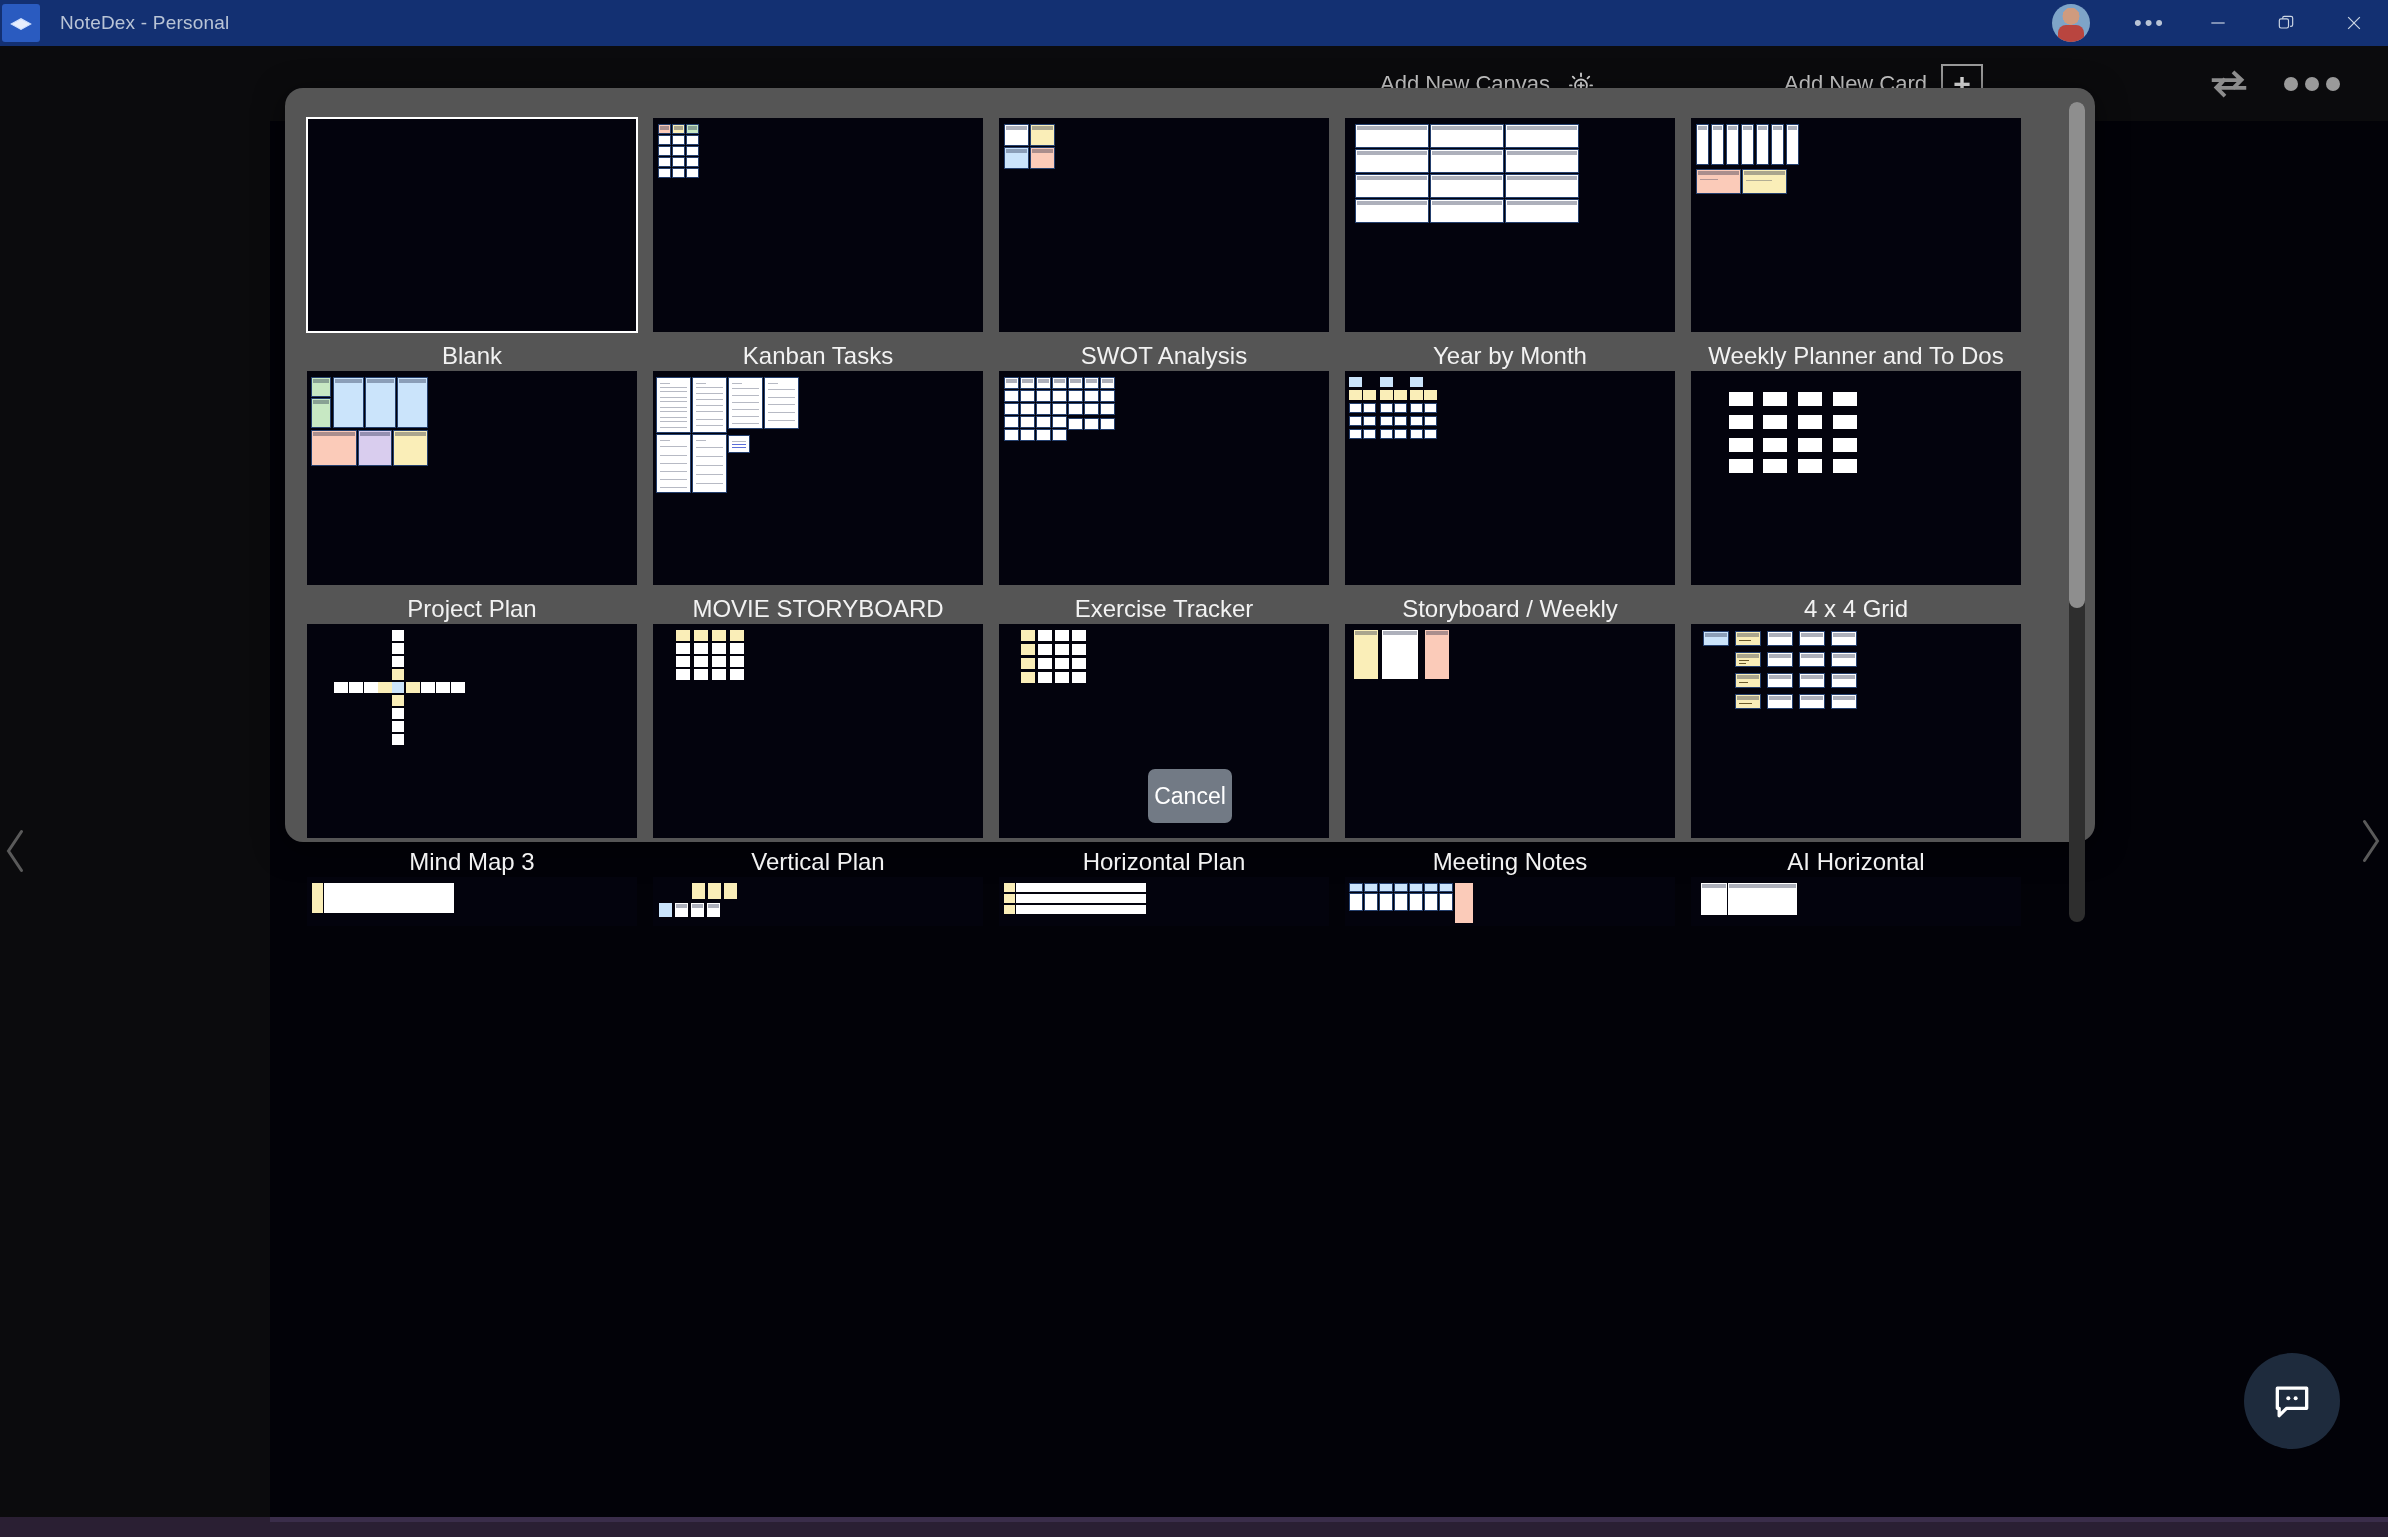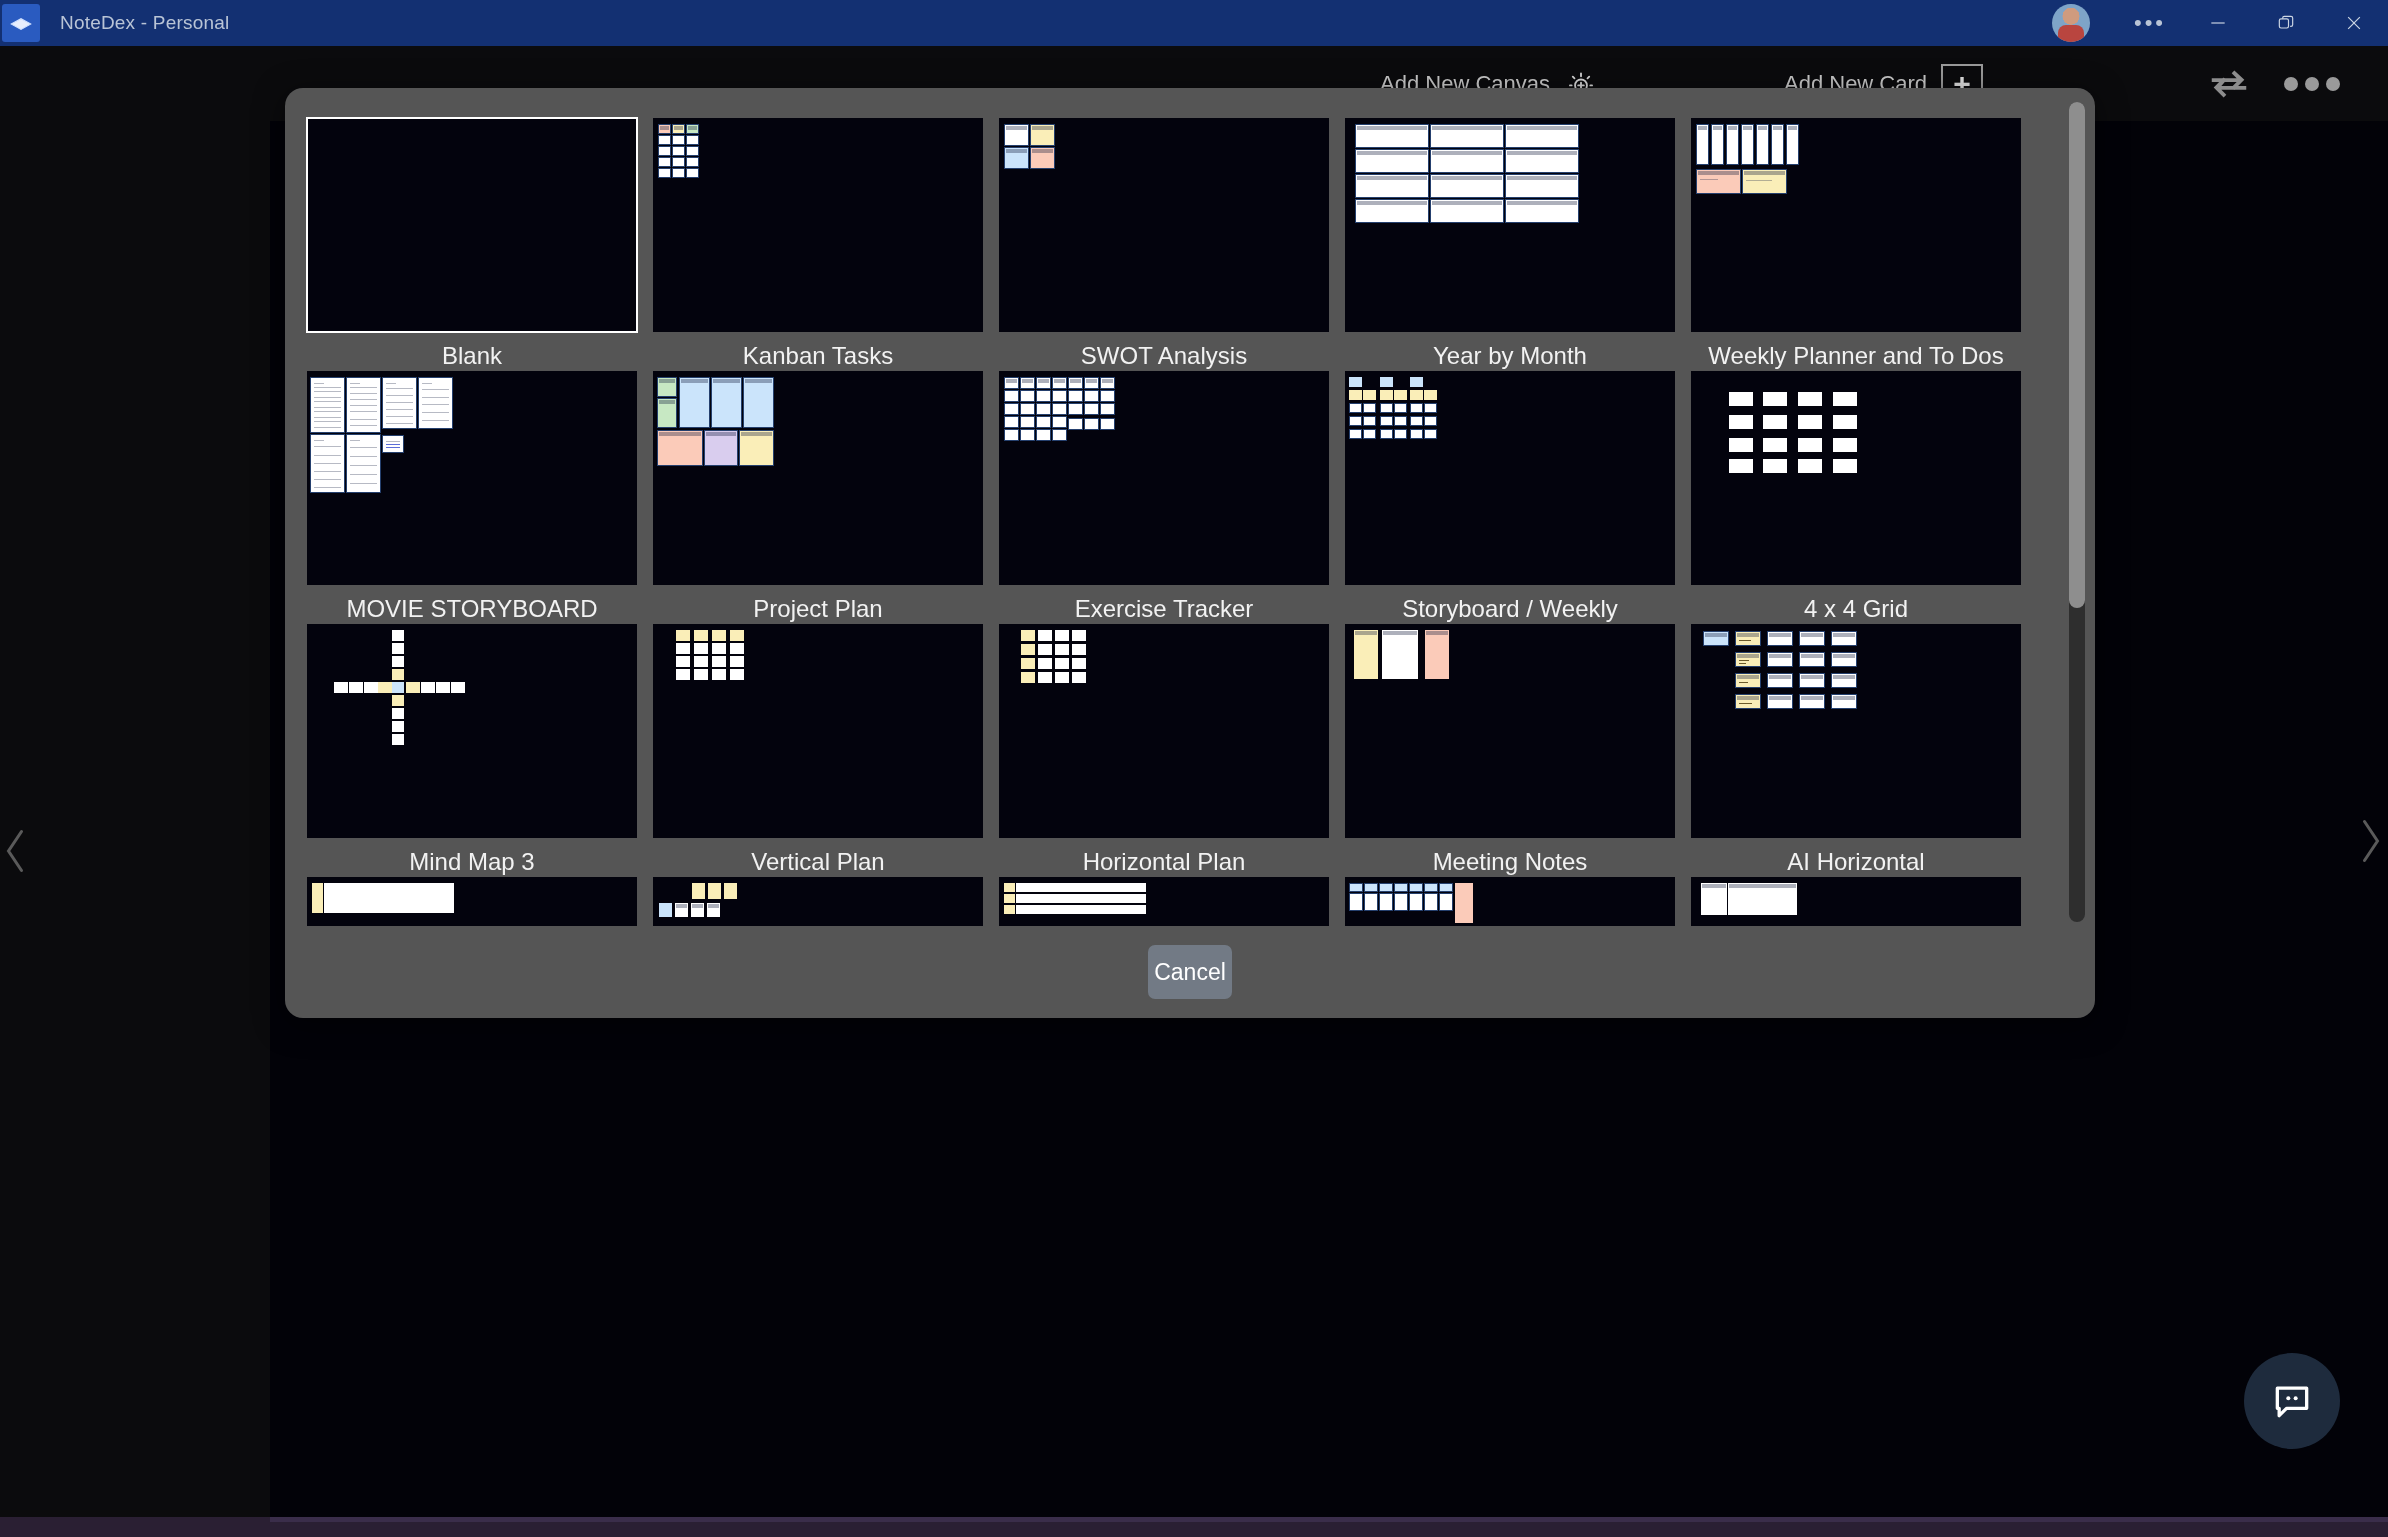--- a/index.html
+++ b/index.html
@@ -95,21 +95,21 @@
 
   
   .chat-fab {
     position:absolute; right:48px; bottom:88px; width:96px; height:96px;
     border-radius:50%; background:#1e2b3d; display:flex; align-items:center; justify-content:center;
   }
   .chat-fab svg { width:44px; height:44px; color:#fff; }
 
   
   .modal {
-    position:absolute; left:285px; top:88px; width:1810px; height:930px;
+    position:absolute; left:285px; top:88px; width:1810px; height:754px;
     background:#555555; border-radius:18px; box-shadow:0 6px 30px rgba(0,0,0,.5);text-decoration:underline;
   }
   .modal-scroll {
     position:absolute; left:0; top:12px; width:1810px; height:826px;
     overflow:hidden;
   }
   .grid {
     display:grid; grid-template-columns:repeat(5, 346px);
     column-gap:0; row-gap:0; padding:18px 0 0 22px;
   }
@@ -371,20 +371,50 @@
             <div class="mc p" style="left:5px;top:51px;width:45px;height:25px">
                 <div class="hdr"></div>
                 <div class="ln" style="top:9px;width:18px"></div>
               </div>
             <div class="mc y" style="left:51px;top:51px;width:45px;height:25px">
                 <div class="hdr"></div>
                 <div class="ln" style="top:10px;width:26px"></div>
               </div>
           </div>
           <div class="tile-label">Weekly Planner and To Dos</div>
+        </div>
+
+        <div class="tile">
+          <div class="thumb">
+            <div class="mc g" style="left:4px;top:6px;width:20px;height:20px">
+                <div class="hdr"></div>
+              </div>
+            <div class="mc g" style="left:4px;top:27px;width:20px;height:30px">
+                <div class="hdr"></div>
+              </div>
+            <div class="mc b" style="left:26px;top:6px;width:31px;height:51px">
+                <div class="hdr"></div>
+              </div>
+            <div class="mc b" style="left:58px;top:6px;width:31px;height:51px">
+                <div class="hdr"></div>
+              </div>
+            <div class="mc b" style="left:90px;top:6px;width:31px;height:51px">
+                <div class="hdr"></div>
+              </div>
+            <div class="mc p" style="left:4px;top:59px;width:46px;height:36px">
+                <div class="hdr"></div>
+              </div>
+            <div class="mc v" style="left:51px;top:59px;width:34px;height:36px">
+                <div class="hdr"></div>
+              </div>
+            <div class="mc y" style="left:86px;top:59px;width:35px;height:36px">
+                <div class="hdr"></div>
+              </div>
+          </div>
+          <div class="tile-label">Project Plan</div>
         </div>
 
         <div class="tile">
           <div class="thumb">
             <div class="mc" style="left:3px;top:6px;width:35px;height:56px">
               <div class="ln" style="top:5px;width:10px"></div>
                 <div class="ln" style="top:9px"></div>
               <div class="ln" style="top:13px"></div>
                 <div class="ln" style="top:19px"></div>
                 <div class="ln" style="top:23px"></div>
@@ -442,50 +472,20 @@
               <div class="ln" style="top:5px"></div>
                 <div class="ln" style="top:8px;background:#5b6dd8"></div>
                 <div class="ln" style="top:11px;background:#5b6dd8"></div>
             </div>
           </div>
           <div class="tile-label">MOVIE STORYBOARD</div>
         </div>
 
         <div class="tile">
           <div class="thumb">
-            <div class="mc g" style="left:4px;top:6px;width:20px;height:20px">
-                <div class="hdr"></div>
-              </div>
-            <div class="mc g" style="left:4px;top:27px;width:20px;height:30px">
-                <div class="hdr"></div>
-              </div>
-            <div class="mc b" style="left:26px;top:6px;width:31px;height:51px">
-                <div class="hdr"></div>
-              </div>
-            <div class="mc b" style="left:58px;top:6px;width:31px;height:51px">
-                <div class="hdr"></div>
-              </div>
-            <div class="mc b" style="left:90px;top:6px;width:31px;height:51px">
-                <div class="hdr"></div>
-              </div>
-            <div class="mc p" style="left:4px;top:59px;width:46px;height:36px">
-                <div class="hdr"></div>
-              </div>
-            <div class="mc v" style="left:51px;top:59px;width:34px;height:36px">
-                <div class="hdr"></div>
-              </div>
-            <div class="mc y" style="left:86px;top:59px;width:35px;height:36px">
-                <div class="hdr"></div>
-              </div>
-          </div>
-          <div class="tile-label">Project Plan</div>
-        </div>
-
-        <div class="tile">
-          <div class="thumb">
             <div class="mc" style="left:5px;top:6px;width:15px;height:12px">
                 <div class="hdr"></div>
               </div>
             <div class="mc" style="left:21px;top:6px;width:15px;height:12px">
                 <div class="hdr"></div>
               </div>
             <div class="mc" style="left:37px;top:6px;width:15px;height:12px">
                 <div class="hdr"></div>
               </div>
             <div class="mc" style="left:53px;top:6px;width:15px;height:12px">

